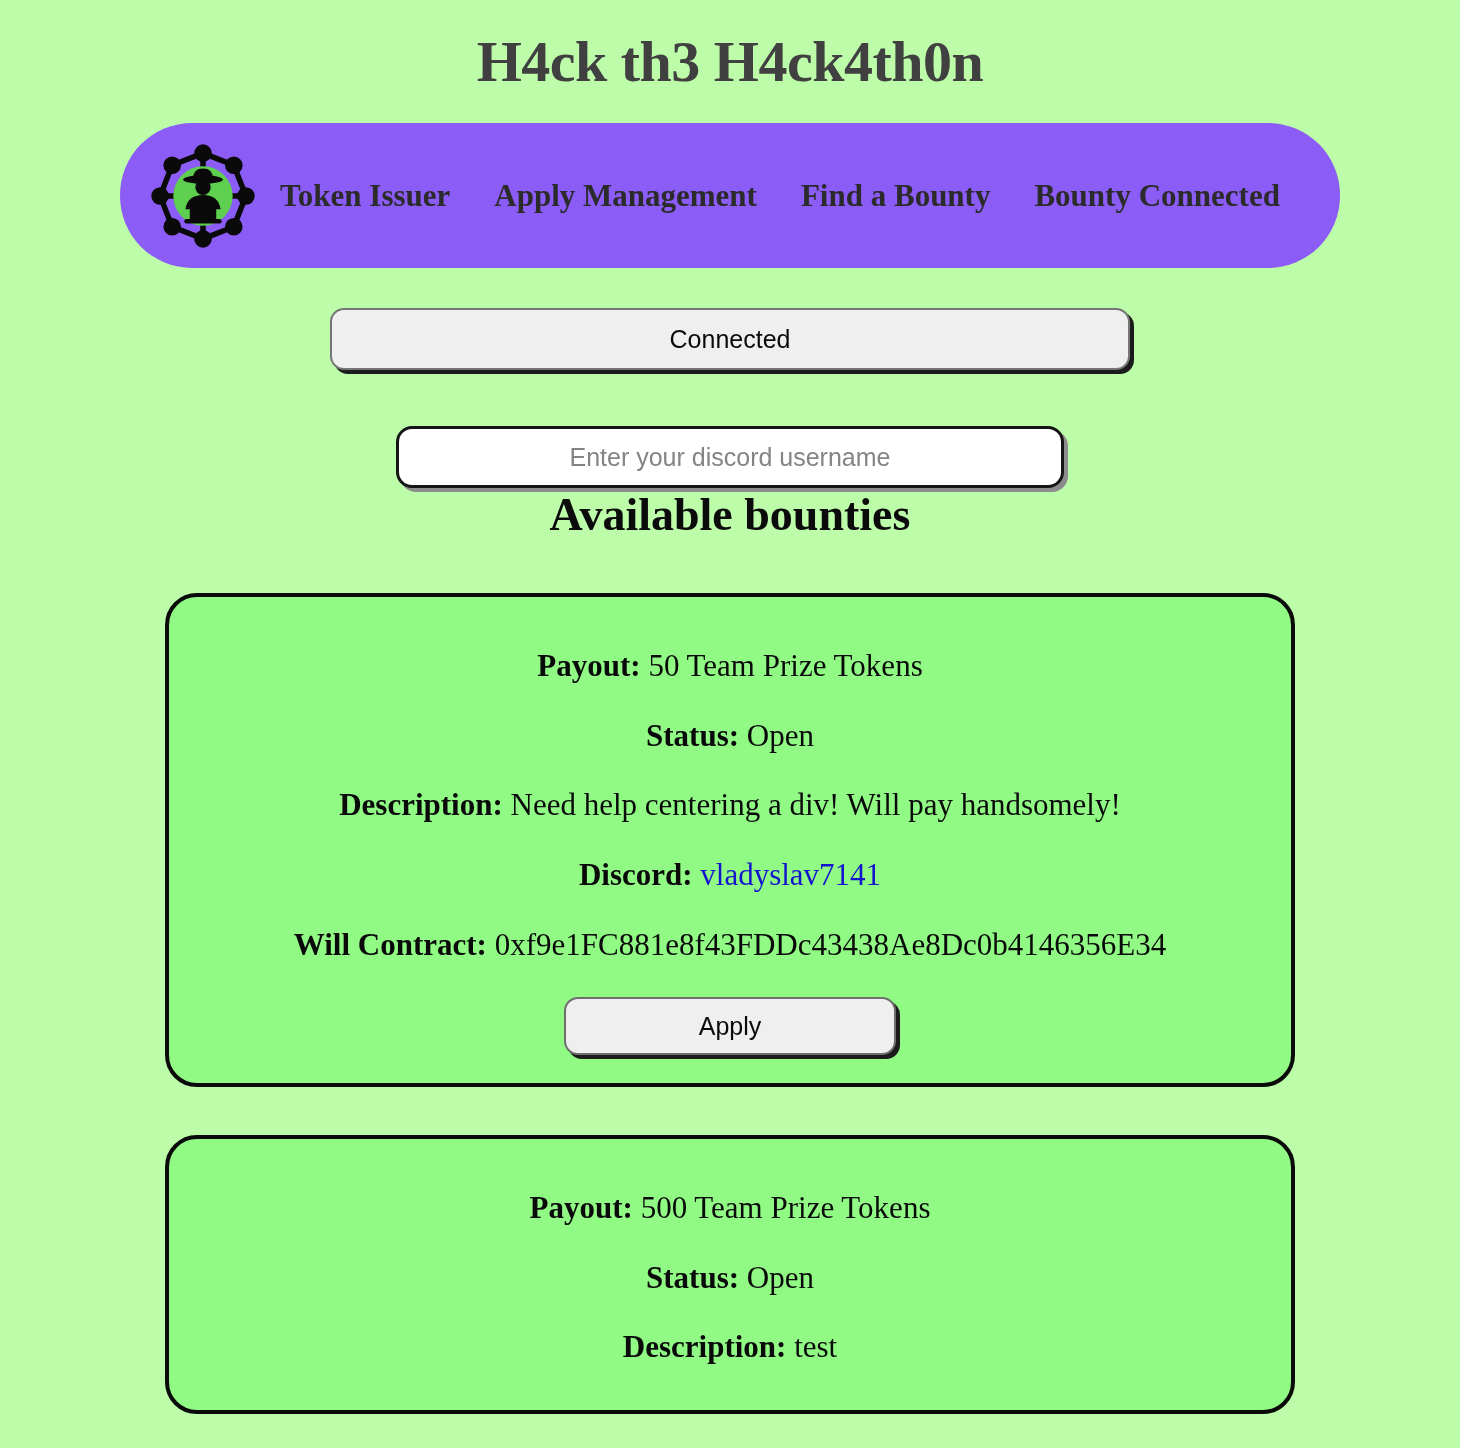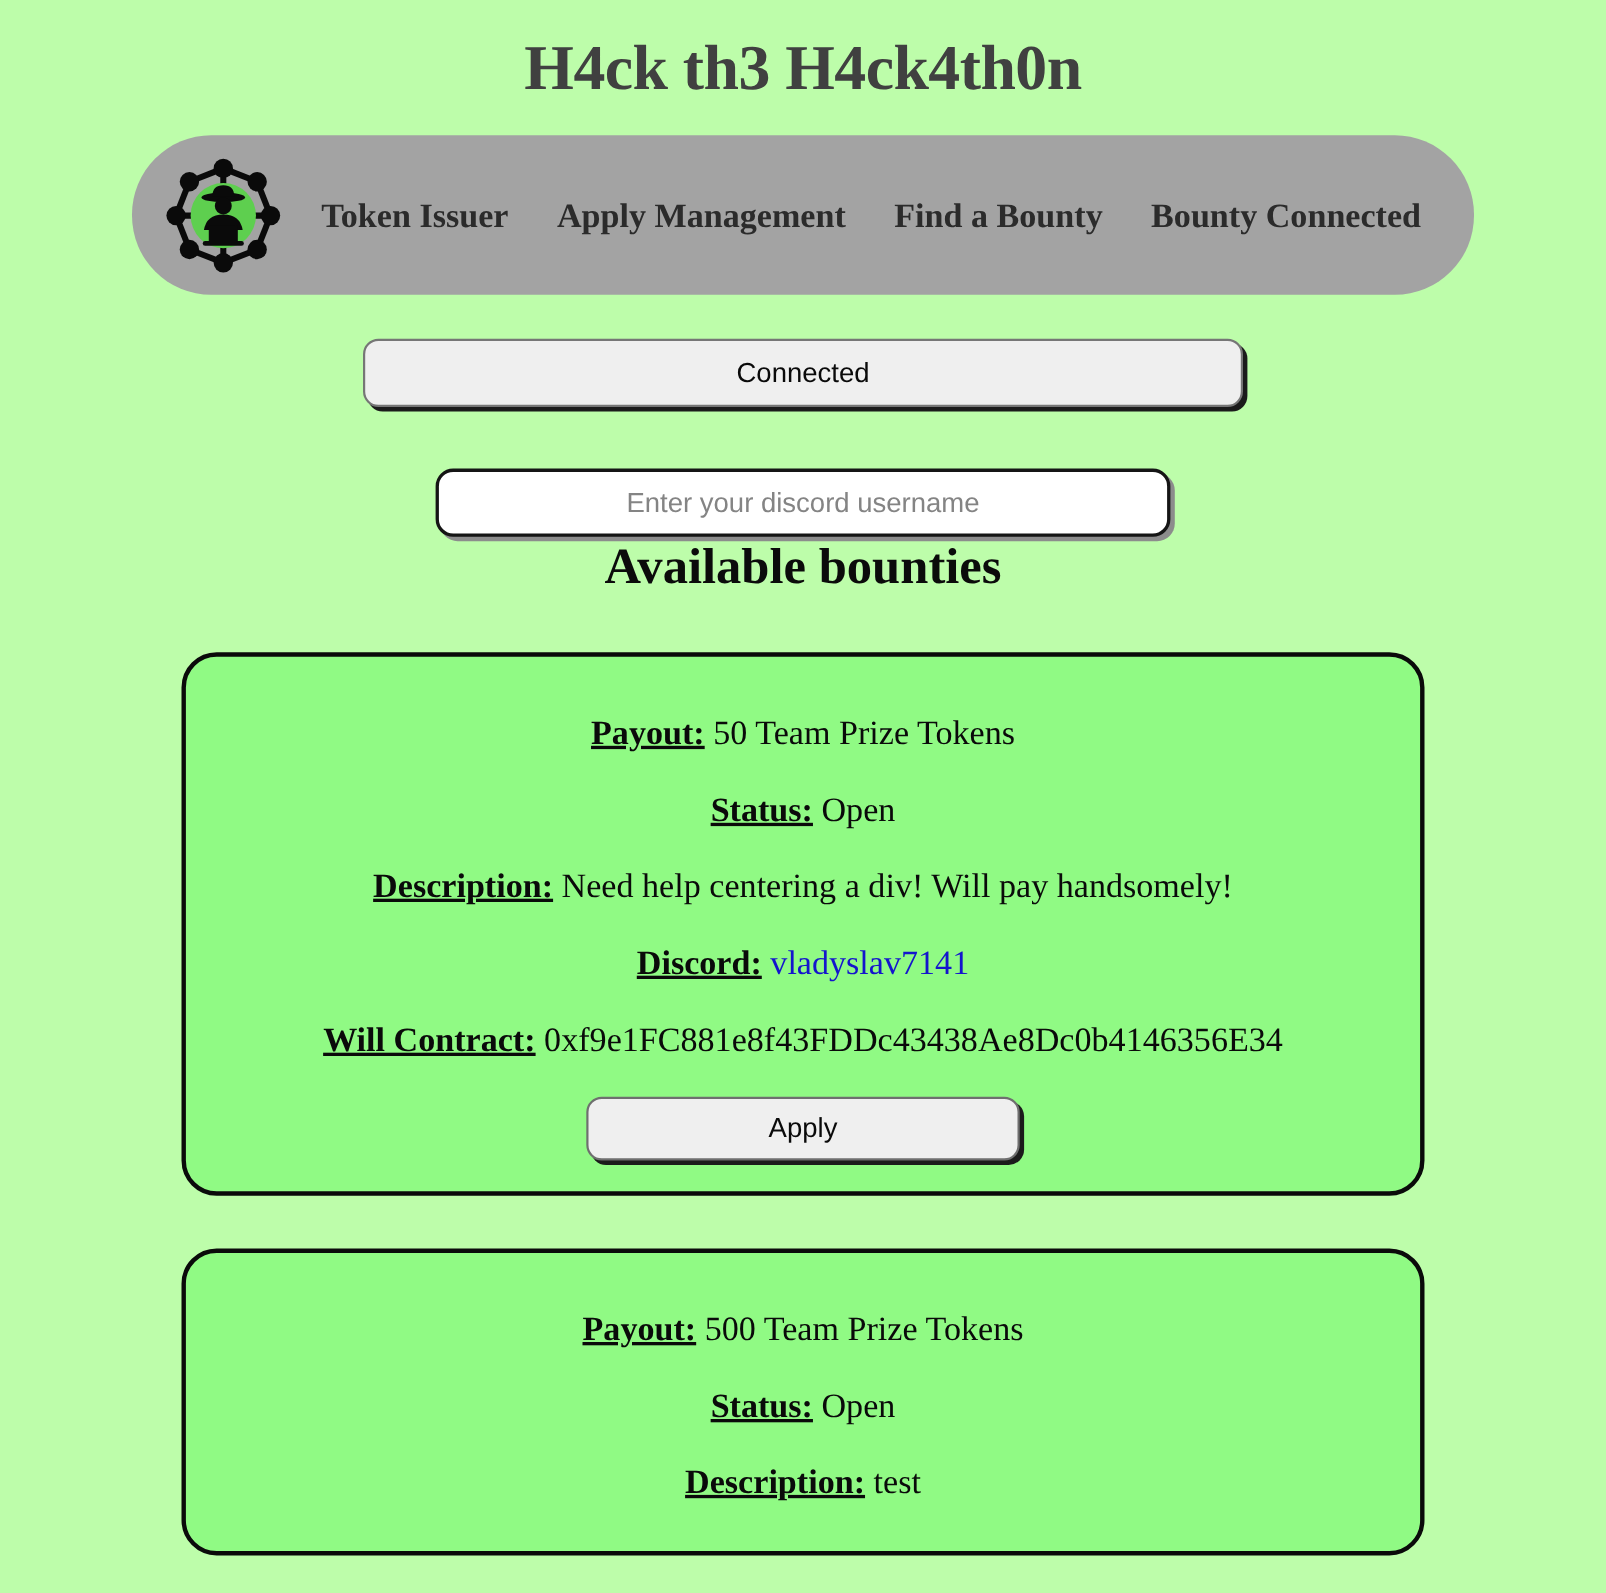--- a/index.html
+++ b/index.html
@@ -30,27 +30,27 @@
     font-weight: bold;
     color: #404040;
     letter-spacing: -0.5px;
   }
 
   
   .navbar-wrap {
     padding: 28px 120px 0 120px;
   }
   .navbar {
-    background: #a3a3a3;
+    background: #8b5cf6;
     border-radius: 72px;
     height: 145px;
     display: flex;
     align-items: center;
     padding: 0 40px 0 28px;
-    gap: 12px;
+    gap: 0;
   }
   .logo {
     width: 110px;
     height: 110px;
     flex: 0 0 110px;
     display: block;
     margin-right: 22px;
   }
   .nav-links {
     display: flex;
@@ -141,29 +141,28 @@
     margin: 0;
     padding: 17px 0;
     text-align: center;
     font-family: "Liberation Serif", "DejaVu Serif", serif;
     font-size: 31px;
     color: #0a0a0a;
     line-height: 1.15;
   }
   .bounty-row b {
     font-weight: bold;
-    text-decoration: underline;
   }
   .discord-link {
     color: #1414cd;
     cursor: pointer;
   }
   .apply-button {
     margin-top: 18px;
-    width: 394px;
+    width: 332px;
     height: 58px;
     background: #efefef;
     border: 2px solid #6f6f6f;
     border-radius: 14px;
     box-shadow: 4px 4px 0 0 #1b1b1b;
     font-family: "Liberation Sans", "DejaVu Sans", sans-serif;
     font-size: 25px;
     color: #0a0a0a;
     cursor: pointer;
     padding: 0;

